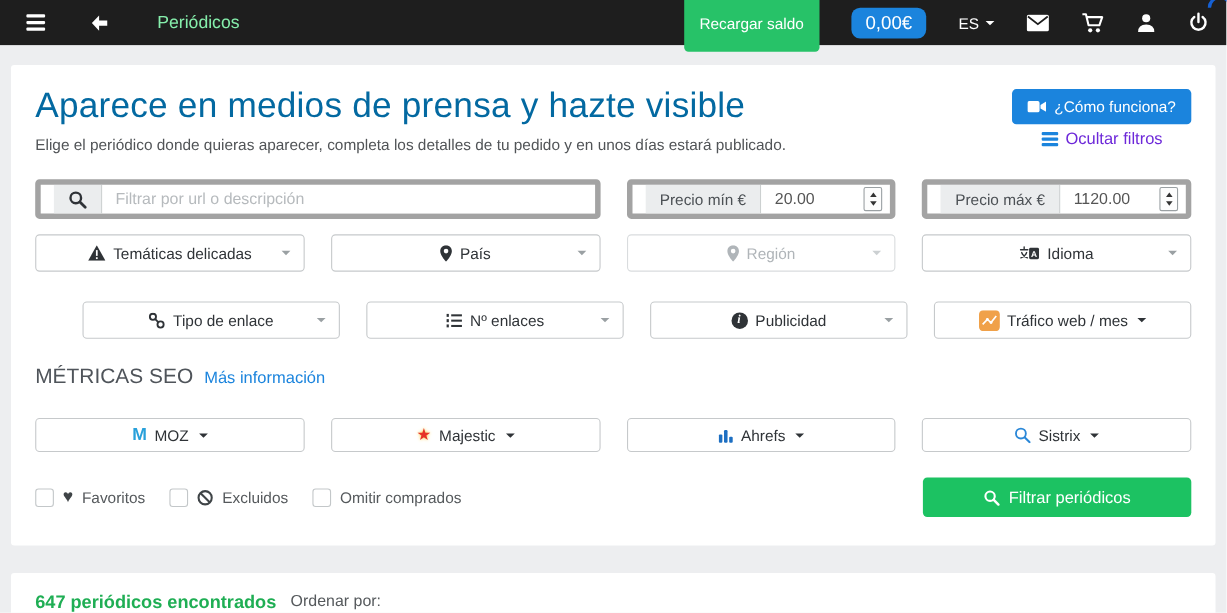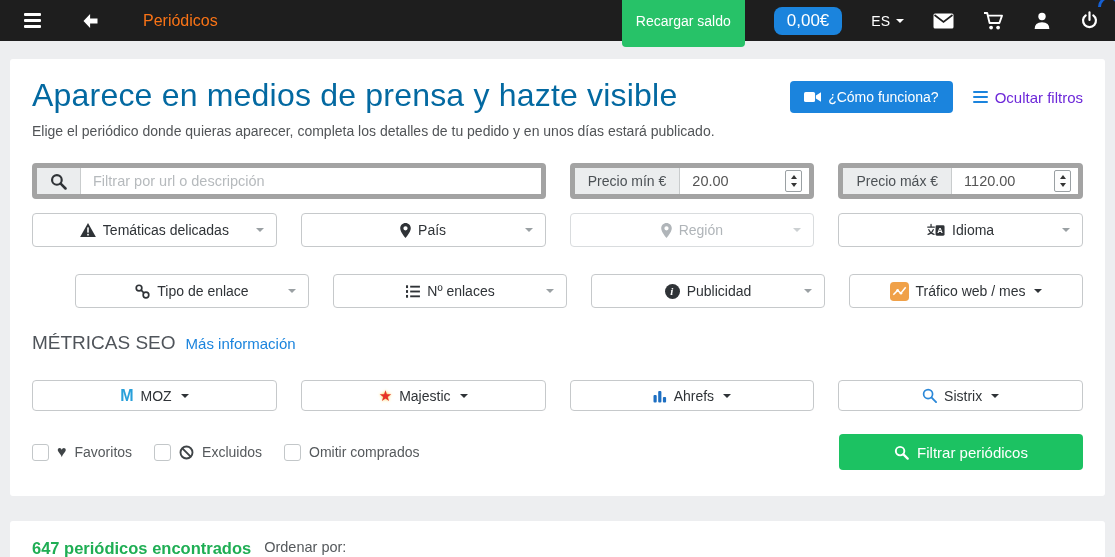--- a/index.html
+++ b/index.html
@@ -11,21 +11,21 @@
   }
 
   
   .navbar {
     height:41px; background:#1e1e1e; display:flex; align-items:center;
     padding:0 16px 0 24px; position:relative; color:#fff;
   }
   .hamburger { display:flex; flex-direction:column; gap:3px; cursor:pointer; }
   .hamburger i { display:block; width:17px; height:3px; background:#fff; border-radius:1px; }
   .nav-back { margin-left:41px; cursor:pointer; display:flex; }
-  .nav-title { margin-left:44px; font-size:16px; font-weight:400; color:#f97316; }
+  .nav-title { margin-left:44px; font-size:16px; font-weight:400; color:#86efac; }
   .nav-right { margin-left:auto; display:flex; align-items:center; gap:29px; }
   .btn-recharge {
     background:#27c268; color:#fff; border:none; border-radius:4px;
     padding:18px 14px; font-size:14px; cursor:pointer;
     font-family:inherit;
   }
   .btn-balance {
     background:#1b84dd; color:#fff; border:none; border-radius:8px;
     padding:4px 13px; font-size:17px; cursor:pointer; font-family:inherit;text-align:center;
   }
@@ -42,21 +42,21 @@
   .panel {
     background:#fff; margin:18px 10px 0; border-radius:3px;
     padding:18px 22px 26px;
   }
   .results-panel { margin-top:25px; padding:18px 22px; }
 
   
   .header-row { display:flex; justify-content:space-between; align-items:flex-start; }
   .page-title { font-size:32px; font-weight:400; color:#0369a1; letter-spacing:0.2px; }
   .page-subtitle { font-size:14px; color:#515457; margin-top:9px; }
-  .header-actions { display:flex; align-items:center; gap:20px; padding-top:4px; flex-shrink:0; }
+  .header-actions { display:flex; align-items:center; gap:5px; padding-top:4px; flex-shrink:0;flex-direction:column; }
   .btn-how {
     background:#1b84dd; color:#fff; border:none; border-radius:4px;
     padding:8px 14px; font-size:14px; cursor:pointer; display:flex; align-items:center; gap:7px;
     font-family:inherit;
   }
   .link-hide-filters { color:#6d28d9; font-size:15px; text-decoration:none; display:flex; align-items:center; gap:7px; cursor:pointer; }
   .bars-blue { display:flex; flex-direction:column; gap:2.5px; }
   .bars-blue i { display:block; width:15px; height:2.5px; background:#1b84dd; border-radius:1px; }
 
   
@@ -66,21 +66,21 @@
   .row-search { margin-top:24px; }
   .row-drop-a { margin-top:14px; }
   .row-drop-b { margin-top:27px;padding-left:43px; }
 
   .input-group {
     display:flex; align-items:stretch; height:36px;
     border:5px solid #a3a3a3; border-radius:4px; background:#fff; overflow:hidden;
   }
   .addon {
     background:#ebedee; border-right:1px solid #c9cccd; display:flex; align-items:center;
-    padding:0 13px; color:#4c5155; font-size:14px; white-space:nowrap;
+    padding:0 13px; color:#4c5155; font-size:14px; white-space:nowrap;margin-left:12px;
   }
   .input-group input {
     flex:1; min-width:0; border:none; outline:none; padding:0 12px; font-size:14.5px;
     color:#555; font-family:inherit; background:#fff;
   }
   .input-group input::placeholder { color:#b6babd; }
   .spinner {
     align-self:center; margin-right:7px; width:17px; height:22px;
     border:1px solid #9aa0a3; border-radius:2px; background:#fdfdfd;
     display:flex; flex-direction:column; align-items:center; justify-content:space-evenly;

